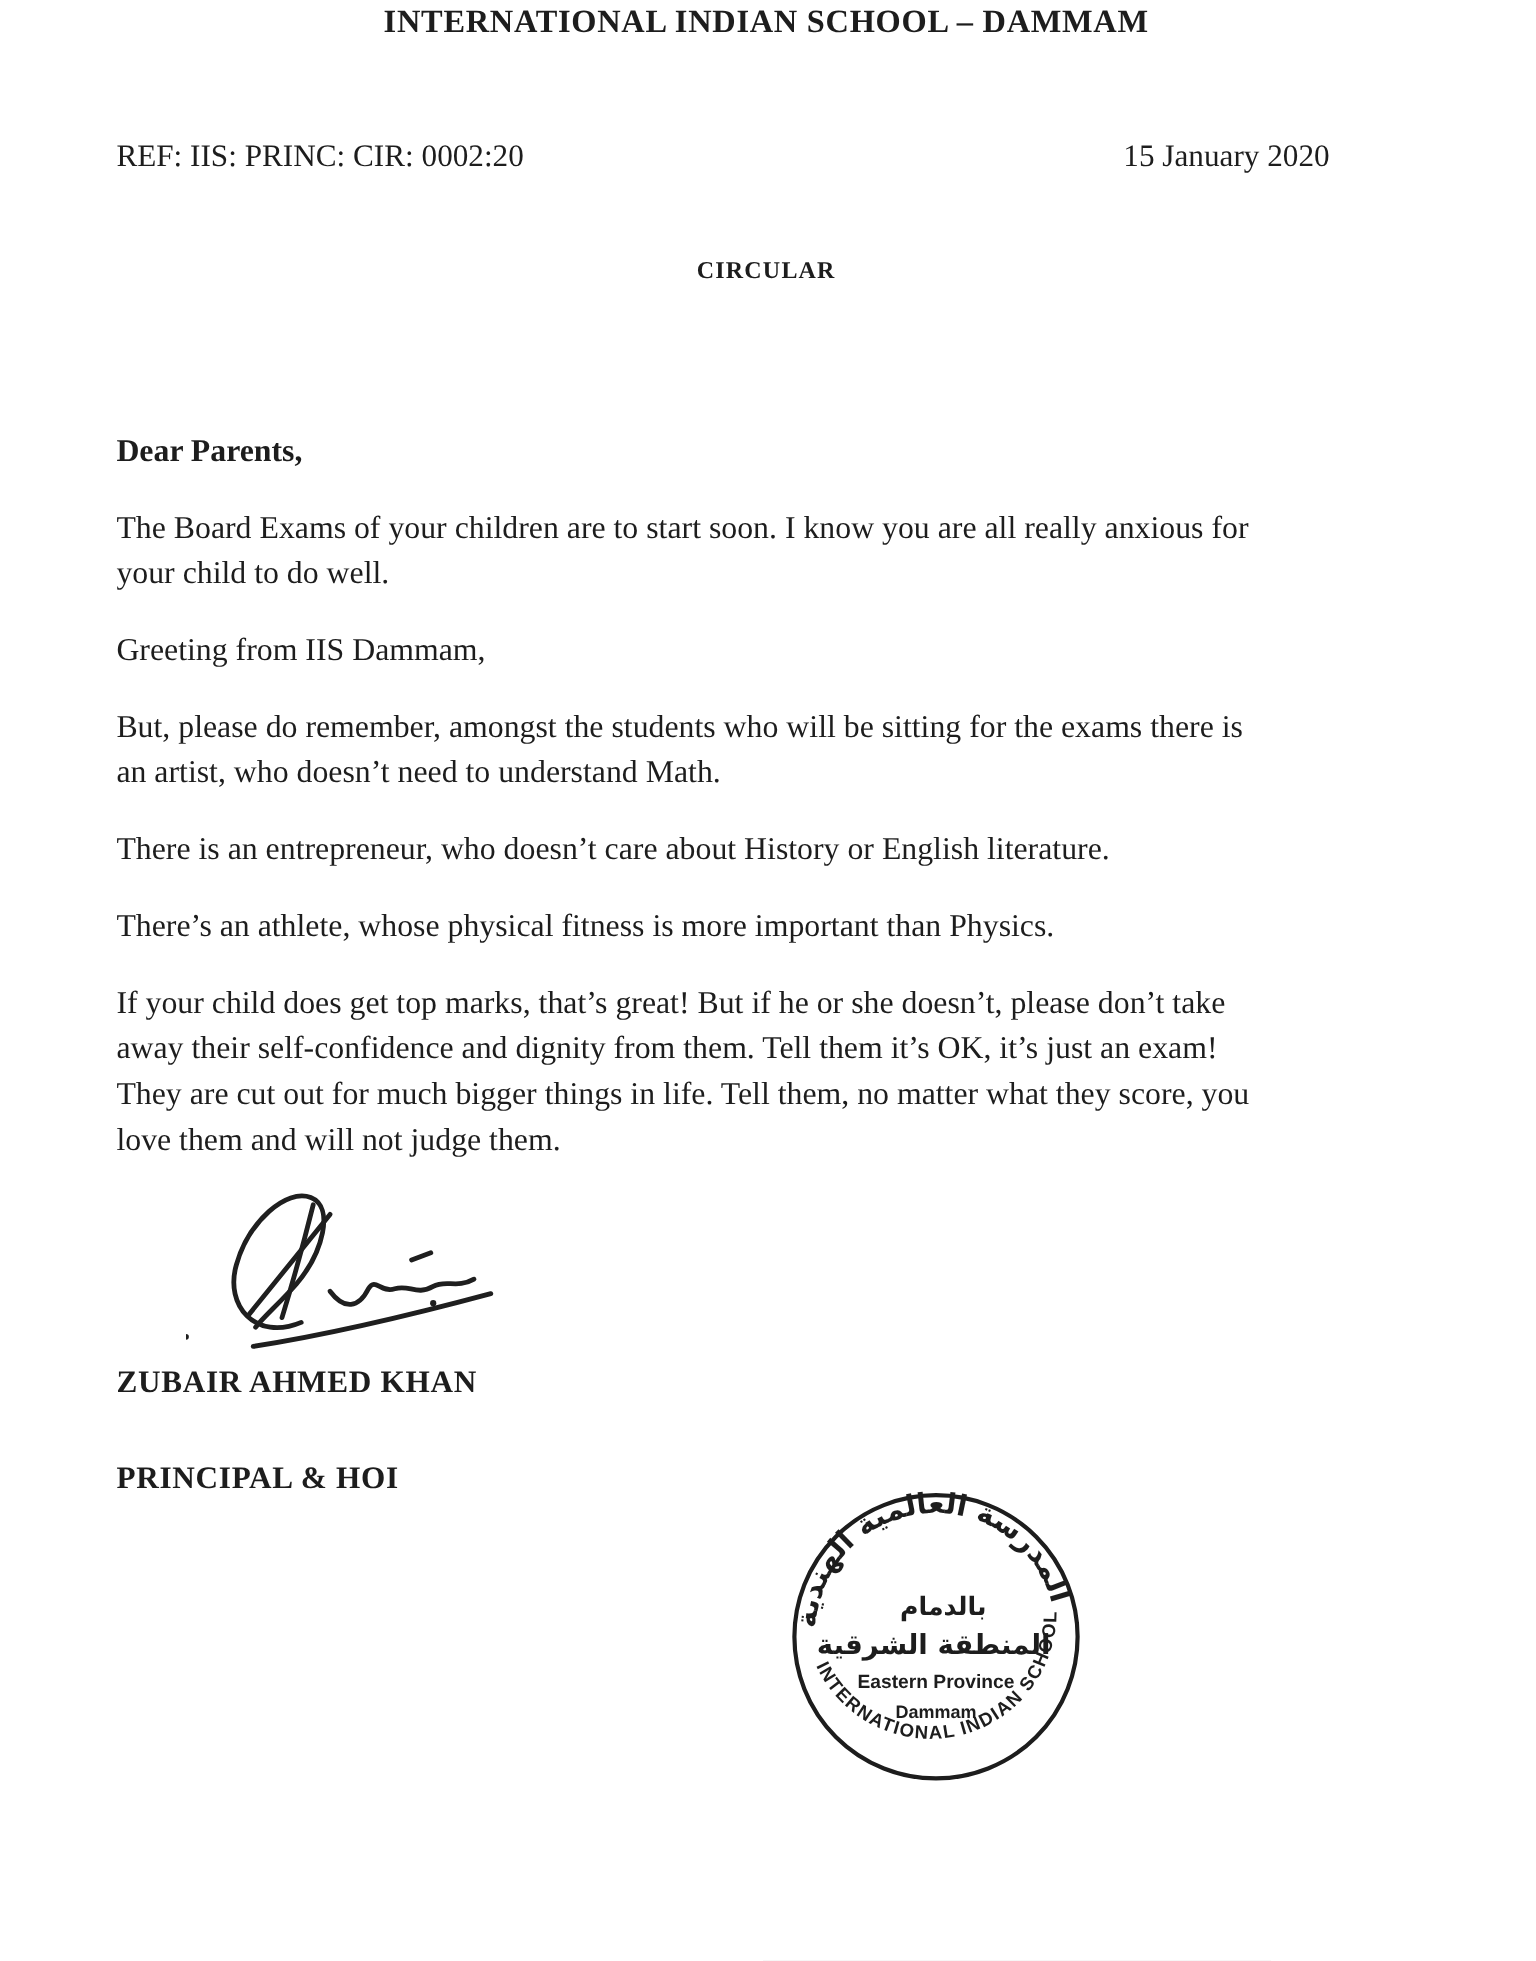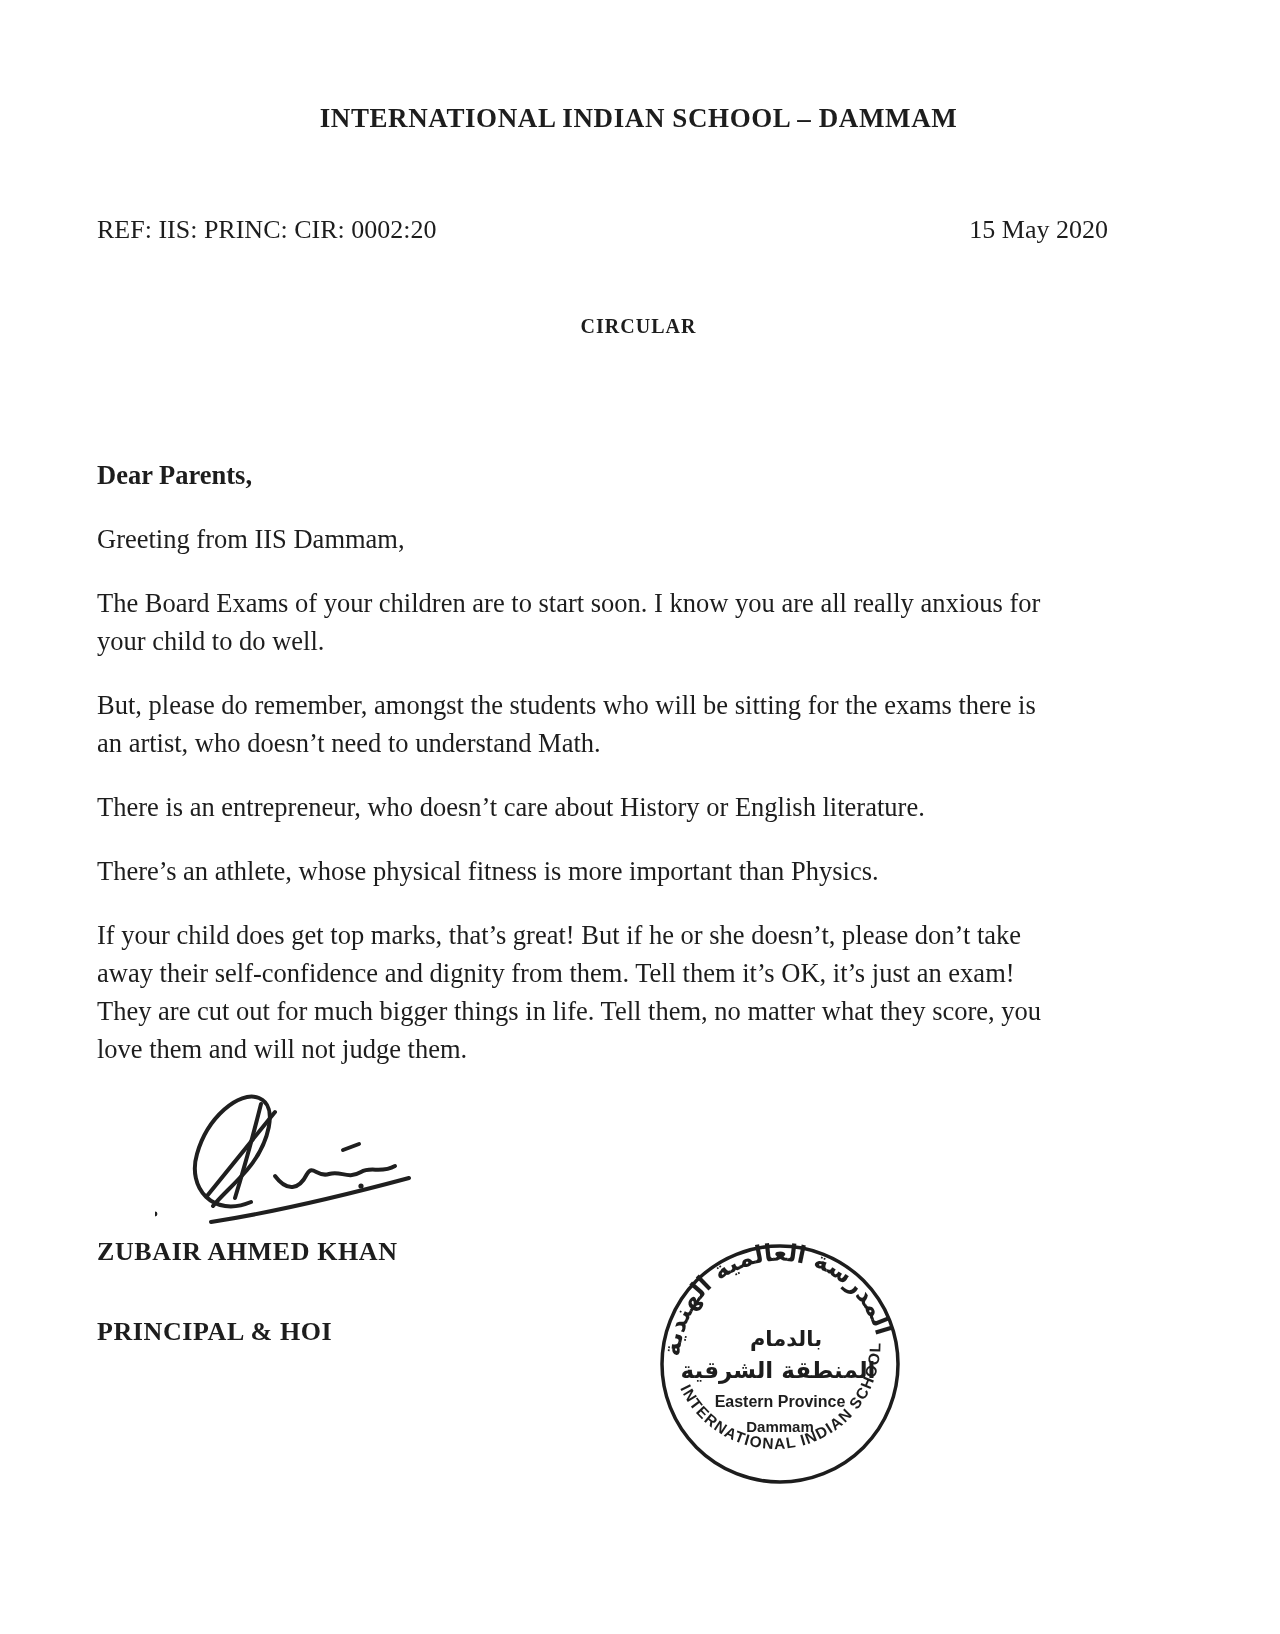--- a/index.html
+++ b/index.html
@@ -9,21 +9,20 @@
     height: 1634px;
     margin: 0 auto;
     background: #ffffff;
     color: #1d1d1d;
     font-family: "Liberation Serif", serif;
     overflow: hidden;
     box-sizing: border-box;
     padding: 0 100px 0 97px;
   }
   .school-header {
-    margin-top: 100px;
     text-align: center;
     font-weight: bold;
     font-size: 27px;
     line-height: 36px;
     letter-spacing: 0.6px;
   }
   .ref-row {
     margin-top: 76px;
     display: flex;
     justify-content: space-between;
@@ -101,31 +100,31 @@
 </style>
 </head>
 <body>
 
 <div class="page">
 
   <div class="school-header">INTERNATIONAL INDIAN SCHOOL – DAMMAM</div>
 
   <div class="ref-row">
     <span class="ref">REF: IIS: PRINC: CIR: 0002:20</span>
-    <span class="date">15 May 2020</span>
+    <span class="date">15 January 2020</span>
   </div>
 
   <div class="doc-title">CIRCULAR</div>
 
   <p class="salutation">Dear Parents,</p>
 
-  <p class="body-par">Greeting from IIS Dammam,</p>
-
   <p class="body-par">The Board Exams of your children are to start soon. I know you are all really anxious for
 your child to do well.</p>
+
+  <p class="body-par">Greeting from IIS Dammam,</p>
   <p class="body-par">But, please do remember, amongst the students who will be sitting for the exams there is
 an artist, who doesn’t need to understand Math.</p>
   <p class="body-par">There is an entrepreneur, who doesn’t care about History or English literature.</p>
   <p class="body-par">There’s an athlete, whose physical fitness is more important than Physics.</p>
   <p class="body-par">If your child does get top marks, that’s great! But if he or she doesn’t, please don’t take
 away their self-confidence and dignity from them. Tell them it’s OK, it’s just an exam!
 They are cut out for much bigger things in life. Tell them, no matter what they score, you
 love them and will not judge them.</p>
 
   <div class="sig-area">

